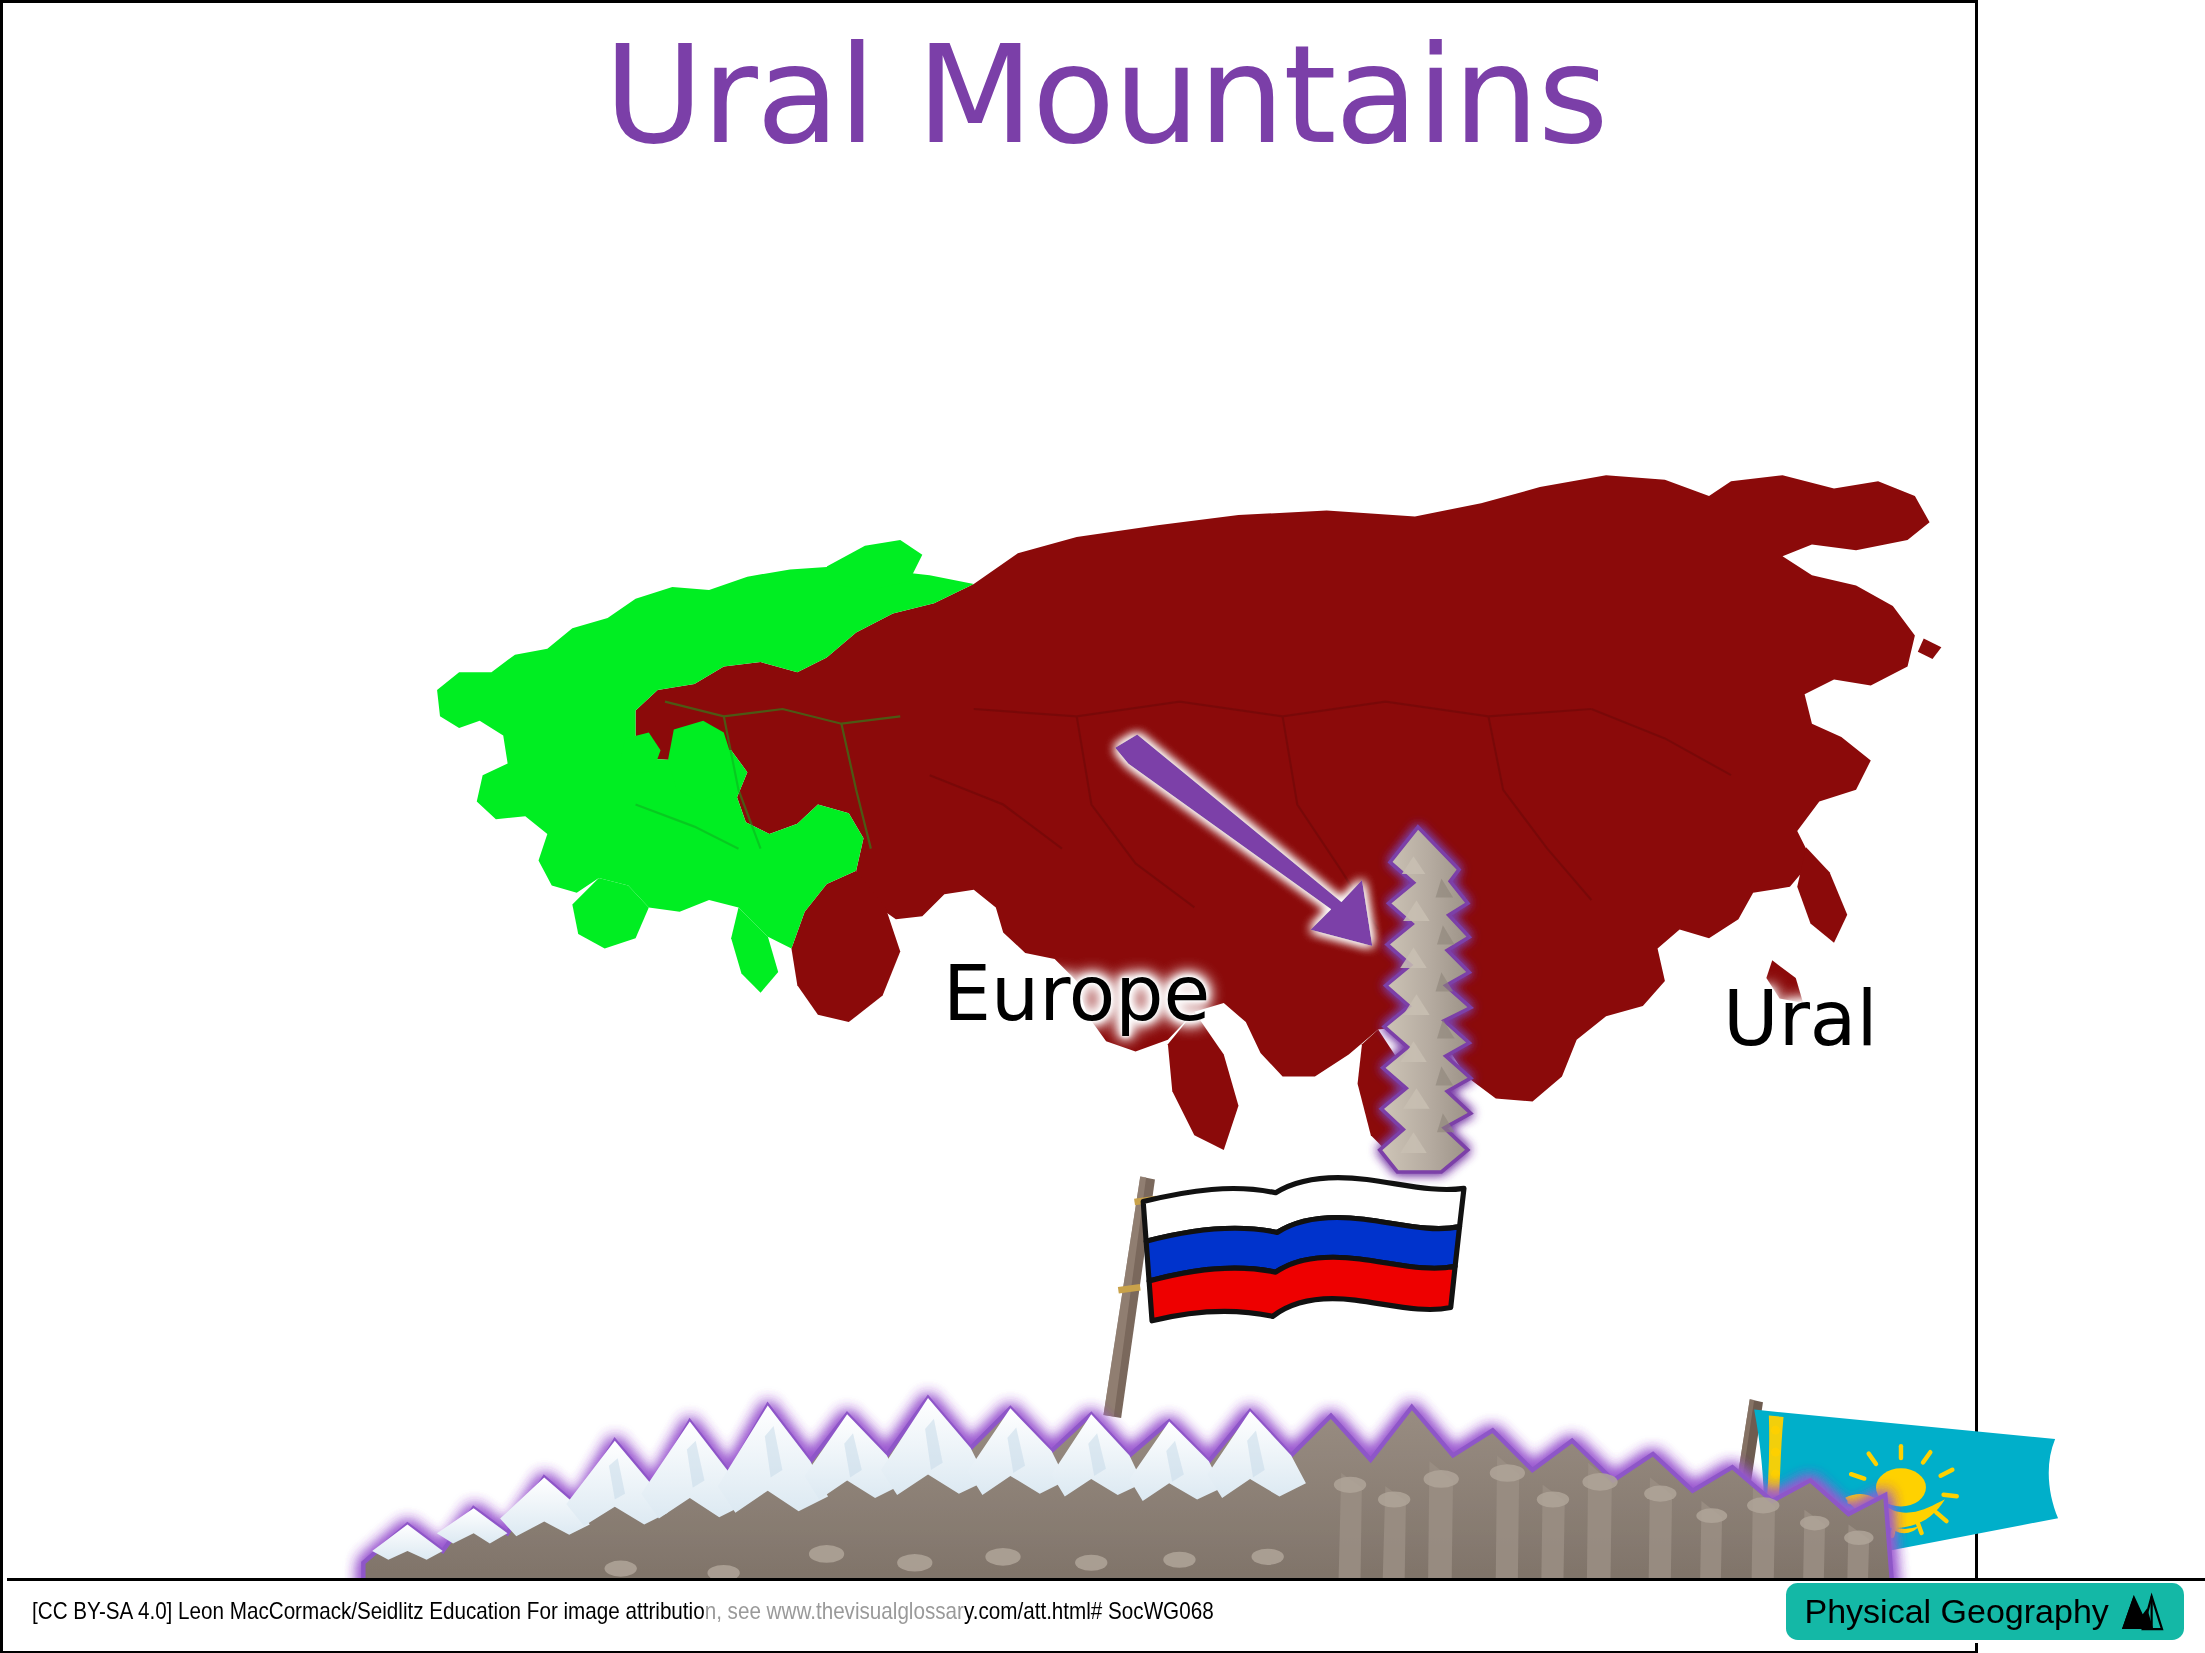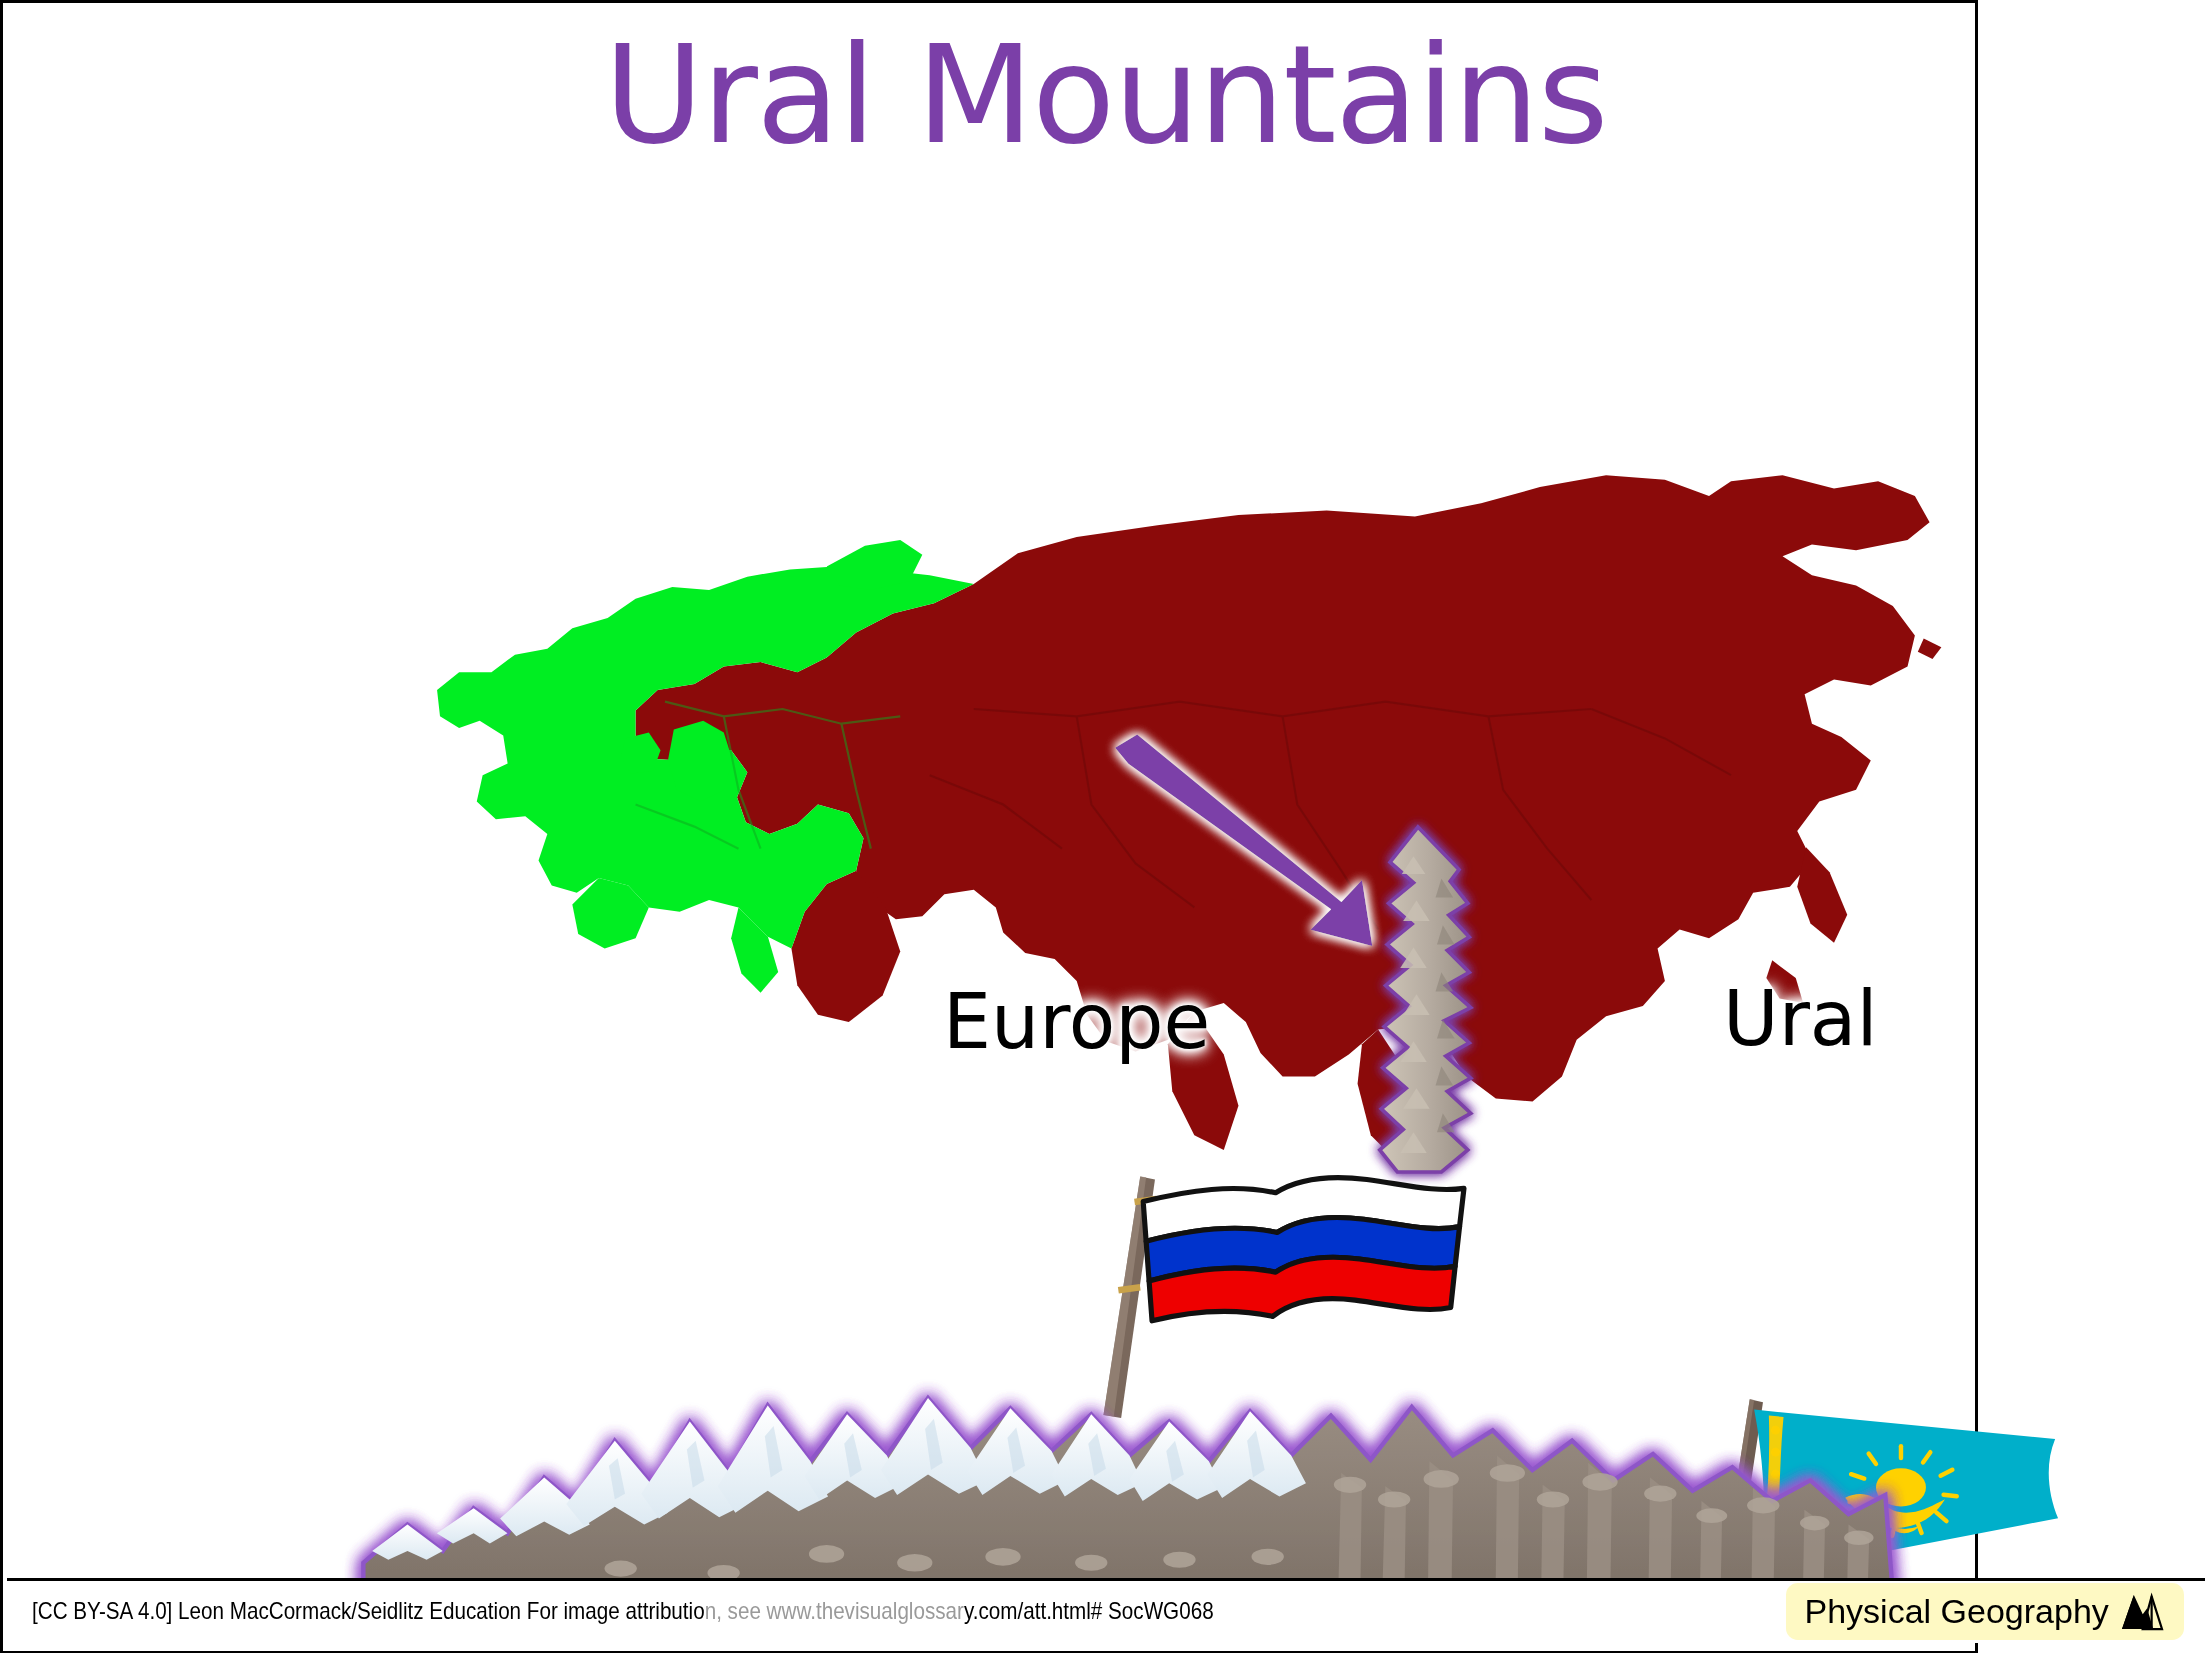--- a/index.html
+++ b/index.html
@@ -22,21 +22,21 @@
   #map-stage svg{position:absolute;left:0;top:0;width:100%;height:100%;}
 
   
   .cont-label{
     position:absolute;font-size:76px;color:#000;font-family:"DejaVu Sans",sans-serif;
     font-weight:400;white-space:nowrap;
     text-shadow:
       0 0 19px #fff,0 0 19px #fff,0 0 16px #fff,0 0 13.2px #fff,
       0 0 10.3px #fff,0 0 7.4px #fff,0 0 4.4px #fff,0 0 2.9px #fff;
   }
-  #label-europe{left:528px;top:584px;}
+  #label-europe{left:528px;top:556px;}
   #label-asia{left:1308px;top:581px;}
 
   
   #arrow-wrap{position:absolute;left:684px;top:334px;width:382px;height:272px;}
   #arrow-wrap svg{position:absolute;left:0;top:0;width:100%;height:100%;overflow:visible;}
 
   
   #ural-strip{position:absolute;left:956px;top:434px;width:132px;height:345px;}
   #ural-strip svg{position:absolute;left:0;top:0;width:100%;height:100%;overflow:visible;}
 
@@ -57,21 +57,21 @@
   #attrib-text{
     position:absolute;left:25px;top:16px;
     font-family:"Liberation Sans Narrow","Liberation Sans",sans-serif;
     font-size:24px;color:#000;white-space:nowrap;
     transform:scaleX(.86);transform-origin:left center;
   }
   #attrib-text .faded{color:#9a9a9a;}
 
   #badge{
     position:absolute;right:20.6px;bottom:2.9px;height:57px;
-    background:#fef9c3;border-radius:11.8px;
+    background:#14b8a6;border-radius:11.8px;
     display:flex;align-items:center;gap:10.3px;padding:0 19px;
   }
   #badge-label{font-size:34px;color:#000;font-family:"Liberation Sans",sans-serif;white-space:nowrap;}
   #badge-icon{width:46px;height:40px;display:block;}
 </style>
 </head>
 <body>
 
 <div id="slide">
 

